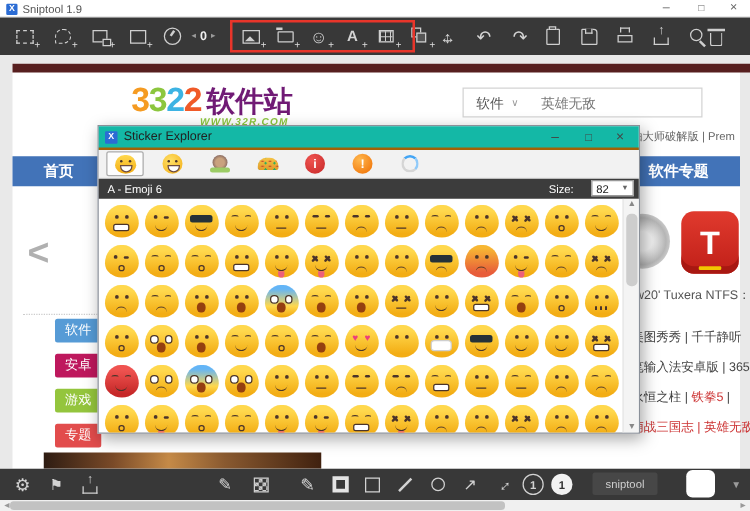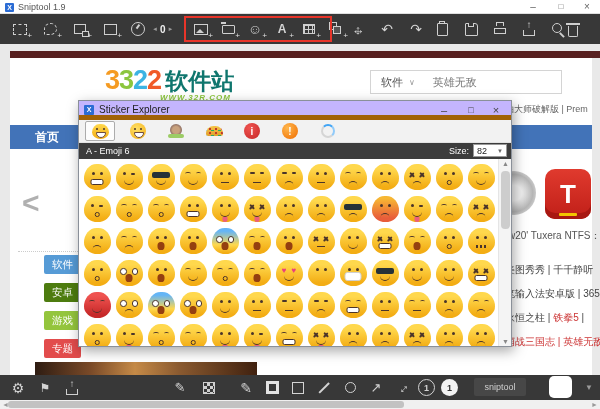--- a/index.html
+++ b/index.html
@@ -77,21 +77,21 @@
   .ic-double-arrow::before{ content:"↔"; font-size:13px; transform:rotate(-45deg); display:inline-block; }
   .ic-number-outline{ width:17px; height:17px; border:1.5px solid #d3d3d3; border-radius:50%; font-size:9px; font-weight:bold; }
   .ic-number-filled{ width:17px; height:17px; background:#f2f2f2; color:#333; border-radius:50%; font-size:9px; font-weight:bold; }
 
   
   .canvas { position:absolute; left:0; top:44px; width:600px; height:331px; background:#e9e9e9; overflow:hidden; z-index:1; }
   .page { position:absolute; left:10px; top:7px; width:582px; height:324px; background:#fff; }
   .maroon-strip { position:absolute; left:0px; top:0px; width:600px; height:7px; background:#571f1f; }
   .logo { position:absolute; left:95px; top:14px; }
   .logo b { font-size:27px; font-weight:bold; letter-spacing:-1px; }
-  .logo .zh { font-size:23px; font-weight:bold; color:#0f766e; margin-left:4px; }
+  .logo .zh { font-size:23px; font-weight:bold; color:#701a75; margin-left:4px; }
   .logo .sub { position:absolute; left:55px; top:28px; font-size:8px; font-style:italic; font-weight:bold; color:#8cc63e; letter-spacing:1px; }
   .searchbox { position:absolute; left:360px; top:19px; width:192px; height:24px; border:1px solid #d4d4d4; display:flex; align-items:center; font-size:11px; color:#555; }
   .searchbox .cat { margin-left:10px; }
   .searchbox .chev { margin-left:6px; color:#999; font-size:8px; }
   .searchbox .qry { margin-left:18px; color:#777; }
   .hotrow { position:absolute; left:495px; top:52px; font-size:9px; color:#666; white-space:nowrap; }
   .navbar { position:absolute; left:0px; top:74px; width:582px; height:24px; background:#4273b8; }
   .nav-item { position:absolute; top:0; height:24px; line-height:24px; color:#fff; font-size:12px; font-weight:bold; }
   .nav-home { left:25px; } .nav-topics { right:25px; }
   .carousel-prev { position:absolute; left:12px; top:135px; font-size:30px; color:#b0b0b0; font-weight:bold; }
@@ -100,21 +100,21 @@
   .disc { position:absolute; left:482px; top:120px; width:44px; height:44px; border-radius:50%; background:radial-gradient(circle,#efefef 25%,#b5b5b5 60%,#d9d9d9 80%); }
   .tux { position:absolute; left:535px; top:118px; width:46px; height:50px; background:linear-gradient(180deg,#e03a2e,#c01f18); border-radius:10px; color:#fff; font-size:26px; font-weight:bold; display:flex; align-items:center; justify-content:center; box-shadow:inset 0 -6px 0 #a81812; }
   .tux::after{ content:""; position:absolute; bottom:3px; width:18px; height:3px; background:#f3c500; border-radius:1px; }
   .caption { position:absolute; left:498px; top:178px; font-size:10px; color:#555; white-space:nowrap; }
   .link-row { position:absolute; font-size:10px; white-space:nowrap; }
   .img-strip { position:absolute; left:25px; top:311px; width:222px; height:13px;
      background:linear-gradient(90deg,#2e1c12,#7a4a28 25%,#c58a47 45%,#8a5a30 65%,#40210f); }
 
   
   .dialog { position:absolute; left:78px; top:100px; width:434px; height:247px; background:#fff; border:1px solid #8a9099; box-shadow:2px 4px 12px rgba(0,0,0,.35); z-index:5; }
-  .dlg-title { position:relative; height:19px; background:#c4b5fd; border-bottom:5px solid #a16207; }
+  .dlg-title { position:relative; height:19px; background:#14b8a6; border-bottom:2px solid #a16207; }
   .dlg-ico { position:absolute; left:5px; top:4px; width:10px; height:10px; background:#2b6cd4; border-radius:1px; color:#fff; font-size:7px; line-height:10px; text-align:center; font-weight:bold; }
   .dlg-name { position:absolute; left:20px; top:3px; font-size:10px; color:#222; }
   .dwc { position:absolute; top:0; width:26px; height:19px; text-align:center; font-size:11px; line-height:19px; color:#444; }
   .dwc-min{ right:54px; } .dwc-max{ right:27px; font-size:9px; } .dwc-close{ right:2px; }
   .dlg-tabs { position:relative; height:23px; background:#f2f2f2; border-bottom:1px solid #e3e3e3; display:flex; align-items:center; gap:8px; padding-left:6px; }
   .tab { width:30px; height:20px; display:flex; align-items:center; justify-content:center; border-radius:2px; }
   .tab.sel { background:#fdfdfd; border:1px solid #acacac; }
   .tico-emoji-blob { position:relative; width:17px; height:15px; border-radius:45% 45% 50% 50%/55% 55% 45% 45%; background:linear-gradient(180deg,#ffd84d,#f3ad14); }
   .tico-emoji-blob::before{ content:""; position:absolute; left:4px; top:4px; width:2px; height:2px; background:#4a342a; border-radius:50%; box-shadow:7px 0 0 #4a342a; }
   .tico-emoji-blob::after{ content:""; position:absolute; left:4.5px; top:8px; width:8px; height:4px; background:#fff; border:0.5px solid #6d4c41; border-radius:0 0 6px 6px; }
@@ -125,21 +125,21 @@
   .tico-snail::before{ content:""; position:absolute; left:2px; top:0; width:12px; height:12px; border-radius:50%; background:radial-gradient(circle,#d7b folha 0,#c9a27e 40%,#8d6e63 70%,#6d4c41 100%); background:radial-gradient(circle,#c9a27e 40%,#8d6e63 70%,#6d4c41 100%); }
   .tico-snail::after{ content:""; position:absolute; left:0; bottom:0; width:16px; height:4px; border-radius:2px; background:#9ccc65; }
   .tico-taco { position:relative; width:17px; height:10px; border-radius:9px 9px 3px 3px; background:linear-gradient(180deg,#f6c445,#e09c2d);
      background-image:radial-gradient(#c0392b 1px,transparent 1.2px),radial-gradient(#27ae60 1px,transparent 1.2px),linear-gradient(180deg,#f6c445,#e09c2d);
      background-size:6px 4px,7px 5px,100% 100%; background-position:1px 1px,3px 2px,0 0; }
   .tico-info { width:16px; height:16px; border-radius:50%; background:radial-gradient(circle at 35% 30%,#ef5350,#c62828); color:#fff; font-size:10px; font-weight:bold; display:flex; align-items:center; justify-content:center; }
   .tico-warning { width:16px; height:16px; border-radius:50%; background:radial-gradient(circle at 35% 30%,#ffb74d,#ef6c00); color:#fff; font-size:10px; font-weight:bold; display:flex; align-items:center; justify-content:center; }
   .tico-loading { width:14px; height:14px; border-radius:50%; border:2.5px solid #d5d5d5; border-top-color:#42a5f5; border-right-color:#90caf9; }
   .dlg-bar { position:relative; height:16px; background:#3c3c3c; color:#fff; font-size:9px; }
   .dlg-cat { position:absolute; left:7px; top:3px; }
-  .dlg-size-label { position:absolute; right:42px; top:3px; }
+  .dlg-size-label { position:absolute; right:52px; top:3px; }
   .size-select { position:absolute; right:4px; top:1px; width:34px; height:13px; background:#fff; color:#222; font-size:9px; border:1px solid #999; display:flex; align-items:center; justify-content:space-between; padding:0 3px; }
   .size-select .chev{ color:#666; font-size:6px; }
   .dlg-grid { position:relative; height:187px; overflow:hidden; }
   .grid-inner { position:absolute; left:2px; top:2px; width:418px; display:flex; flex-wrap:wrap; }
   .cell { width:32px; height:32px; display:flex; align-items:center; justify-content:center; }
   .gscroll { position:absolute; right:0; top:0; width:13px; height:187px; background:#f4f4f4; border-left:1px solid #e5e5e5; }
   .gscroll .up,.gscroll .down { position:absolute; left:0; width:13px; text-align:center; font-size:7px; color:#888; }
   .gscroll .up{ top:1px; } .gscroll .down{ bottom:1px; }
   .gthumb { position:absolute; left:2px; top:12px; width:9px; height:58px; background:#cdcdcd; border-radius:4px; }
 
@@ -264,26 +264,27 @@
         <div class="sub">WWW.32R.COM</div>
       </div>
       <div class="searchbox">
         <span class="cat">软件</span>
         <span class="chev">∨</span>
         <span class="qry">英雄无敌</span>
       </div>
       <div class="hotrow">拍大师破解版  |  Prem</div>
       <div class="navbar">
         <span class="nav-item nav-home">首页</span>
+        <span class="nav-item nav-topics">软件专题</span>
       </div>
       <div class="carousel-prev">&lt;</div>
       <div class="dotline"></div>
       <div id="tags">
           <div class="tag" style="background: rgb(86, 155, 214); top: 204px;">软件</div>
-          <div class="tag" style="background: #4d7c0f; top: 232px;">安卓</div>
+          <div class="tag" style="background: #be185d; top: 232px;">安卓</div>
           <div class="tag" style="background: rgb(148, 197, 61); top: 260px;">游戏</div>
           <div class="tag" style="background: rgb(226, 76, 76); top: 288px;">专题</div>
         </div>
       <div class="disc"></div>
       <div class="tux">T</div>
       <div class="caption">w20'  Tuxera NTFS：</div>
       <div id="links">
           <div class="link-row" style="left: 495px; top: 212px;"><span style="color: rgb(68, 68, 68);">美图秀秀 | 千千静听</span></div>
           <div class="link-row" style="left: 495px; top: 236px;"><span style="color: rgb(68, 68, 68);">笔输入法安卓版 | 365</span></div>
           <div class="link-row" style="left: 495px; top: 260px;"><span style="color: rgb(68, 68, 68);">永恒之柱 | </span><span style="color: rgb(204, 51, 51);">铁拳5</span><span style="color: rgb(68, 68, 68);"> | </span></div>

